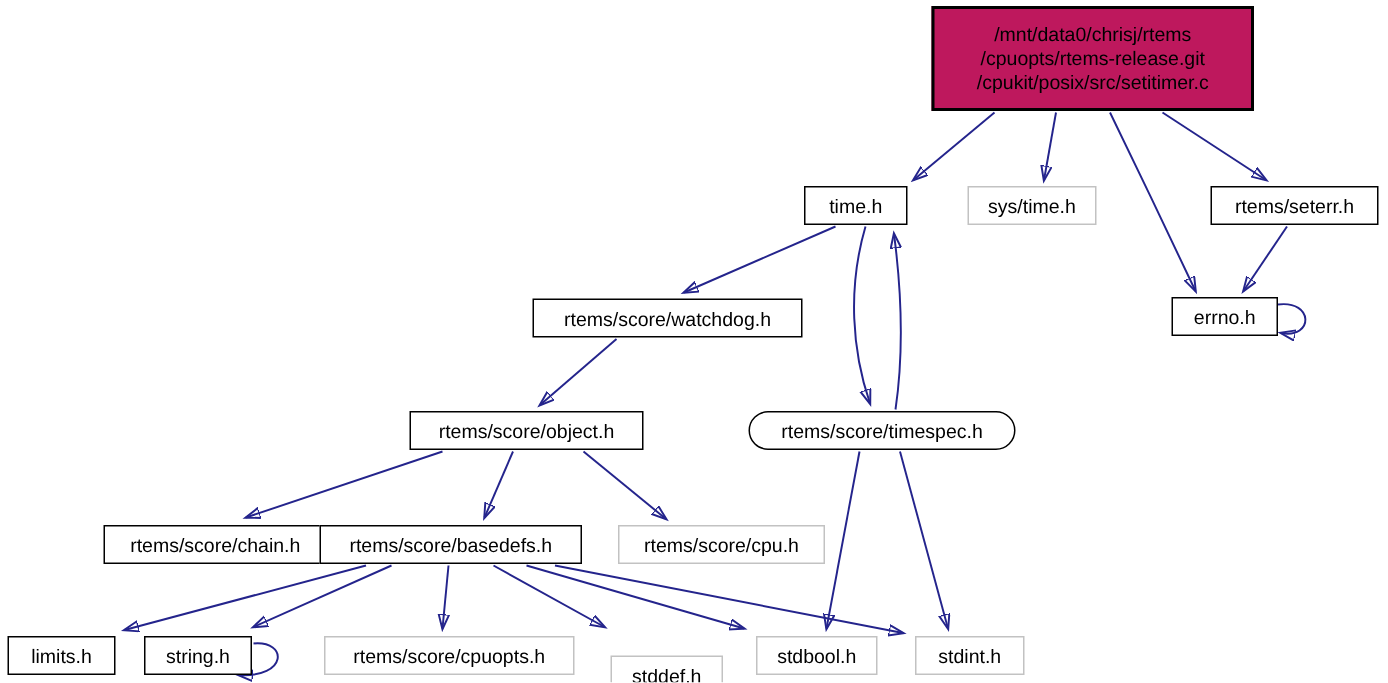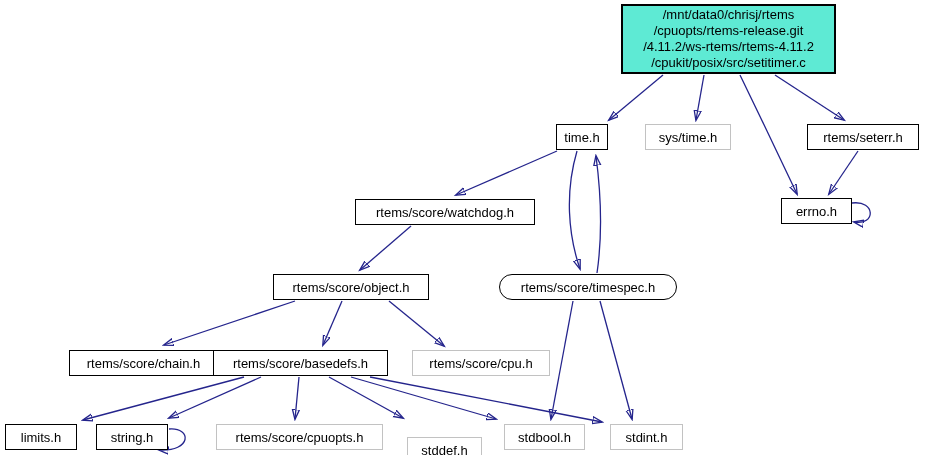--- a/index.html
+++ b/index.html
@@ -29,21 +29,21 @@
     border: 1px solid #000000;
     display: flex;
     align-items: center;
     justify-content: center;
     font-size: 13px;
     color: #000000;
     white-space: nowrap;
   }
   .node.undoc { border-color: #c2c2c2; }
   .node.root {
-    background: #5eead4;
+    background: #be185d;
     border: 2px solid #000000;
     height: 70px;
     flex-direction: column;
     line-height: 16px;
     text-align: center;
     font-size: 13px;
   }
 </style>
 </head>
 <body>
@@ -76,25 +76,24 @@
     <path d="M329,377 L403,418" marker-end="url(#arrow)"></path>
     <path d="M351,377 L496,419" marker-end="url(#arrow)"></path>
     <path d="M370,377 L602,422" marker-end="url(#arrow)"></path>
     <path d="M573,301 L551,419" marker-end="url(#arrow)"></path>
     <path d="M600,301 L632,419" marker-end="url(#arrow)"></path>
   </svg>
 
   <div class="node root" style="left:621px; top:4px; width:215px;">
     <div>/mnt/data0/chrisj/rtems</div>
     <div>/cpuopts/rtems-release.git</div>
-    <div>/4.11.2/ws-rtems/rtems-4.11.2</div>
     <div>/cpukit/posix/src/setitimer.c</div>
   </div>
 
-  <div class="node" style="left:556px; top:124px; width:52px;">time.h</div>
+  <div class="node" style="left:536px; top:124px; width:69px;">time.h</div>
 
   <div class="node undoc" style="left:645px; top:124px; width:86px;">sys/time.h</div>
 
   <div class="node" style="left:807px; top:124px; width:112px;">rtems/seterr.h</div>
 
   <div class="node" style="left:781px; top:198px; width:71px;">errno.h</div>
 
   <div class="node" style="left:336px; top:199px; width:180px;margin-left:19px;">rtems/score/watchdog.h</div>
 
   <div class="node" style="left:273px; top:274px; width:156px;">rtems/score/object.h</div>

